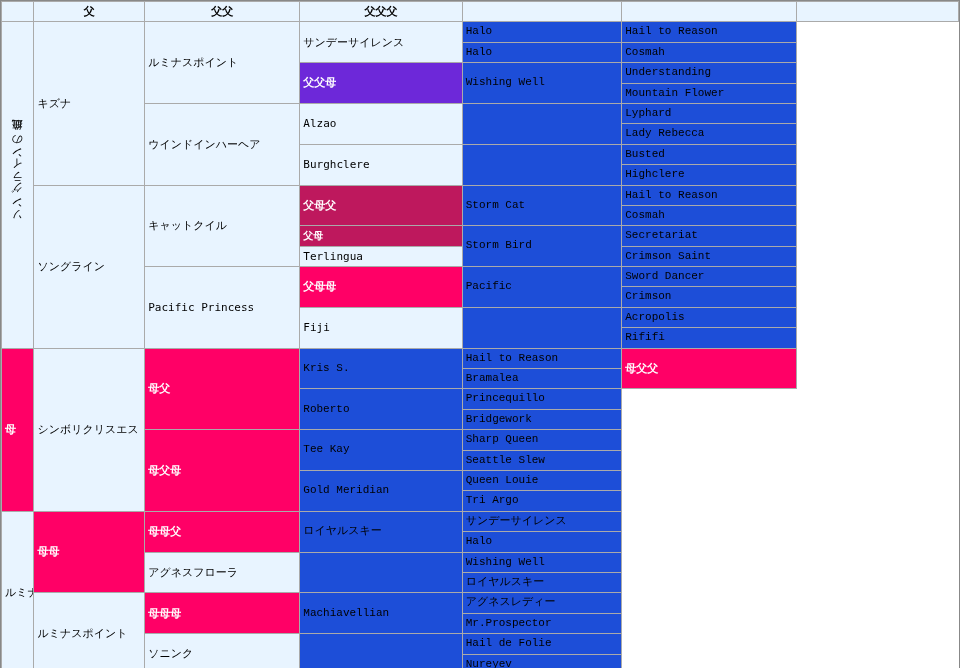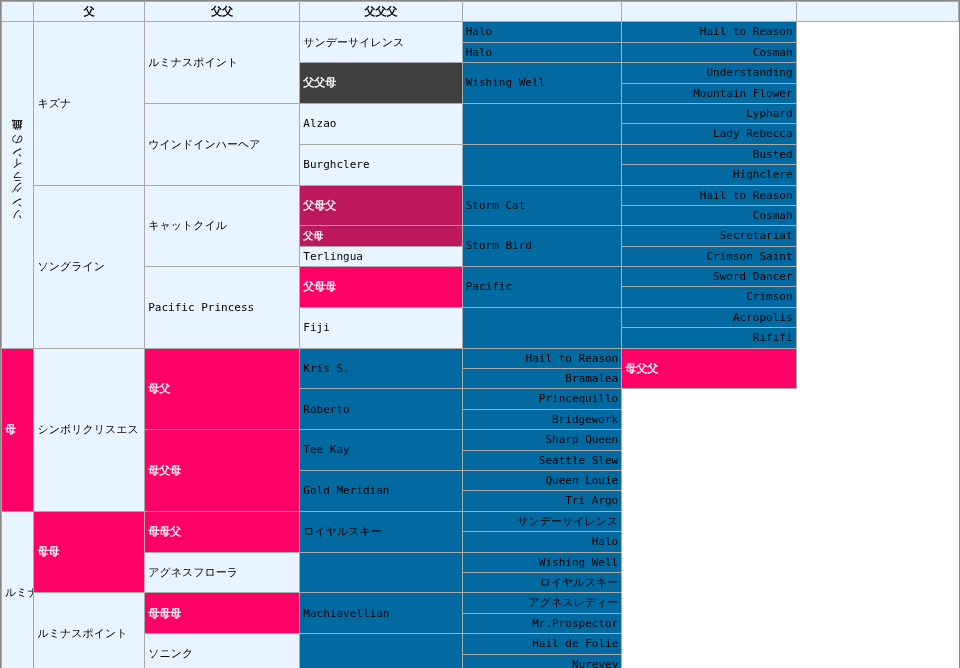--- a/index.html
+++ b/index.html
@@ -39,27 +39,27 @@
       display: inline-block;
       transform: rotate(180deg);
       font-size: 11px;
       line-height: 1.3;
       white-space: nowrap;
     }
     .col-l1 { width: 75px; background: #e8f4ff; }
     .col-l2 { width: 100px; background: #e8f4ff; }
     .col-l3 { width: 105px; background: #e8f4ff; }
     .col-l4 { width: 105px; background: #e8f4ff; }
-    .col-l5 { width: 110px; background: #fff; text-align: right; }
+    .col-l5 { width: 110px; background: #fff; }
     .col-l6 { width: 120px; background: #fff; }
-    .hl-father-father { background-color: #404040; color: #fff; font-weight: bold; }
+    .hl-father-father { background-color: #6d28d9; color: #fff; font-weight: bold; }
     .hl-father-mother { background-color: #be185d; color: #fff; font-weight: bold; }
     .hl-pink { background-color: #ff0066; color: #fff; font-weight: bold; }
     .cell-light-blue { background: #e8f4ff; }
-    .cell-white { background: #0369a1; }
+    .cell-white { background: #1d4ed8; font-family: Liberation Mono, monospace; }
     .gen-label {
       font-size: 10px;
       text-align: center;
     }
     .header-row td {
       background: #e8f4ff;
       text-align: center;
       font-size: 11px;
       font-weight: bold;
       border: 1px solid #aaa;

